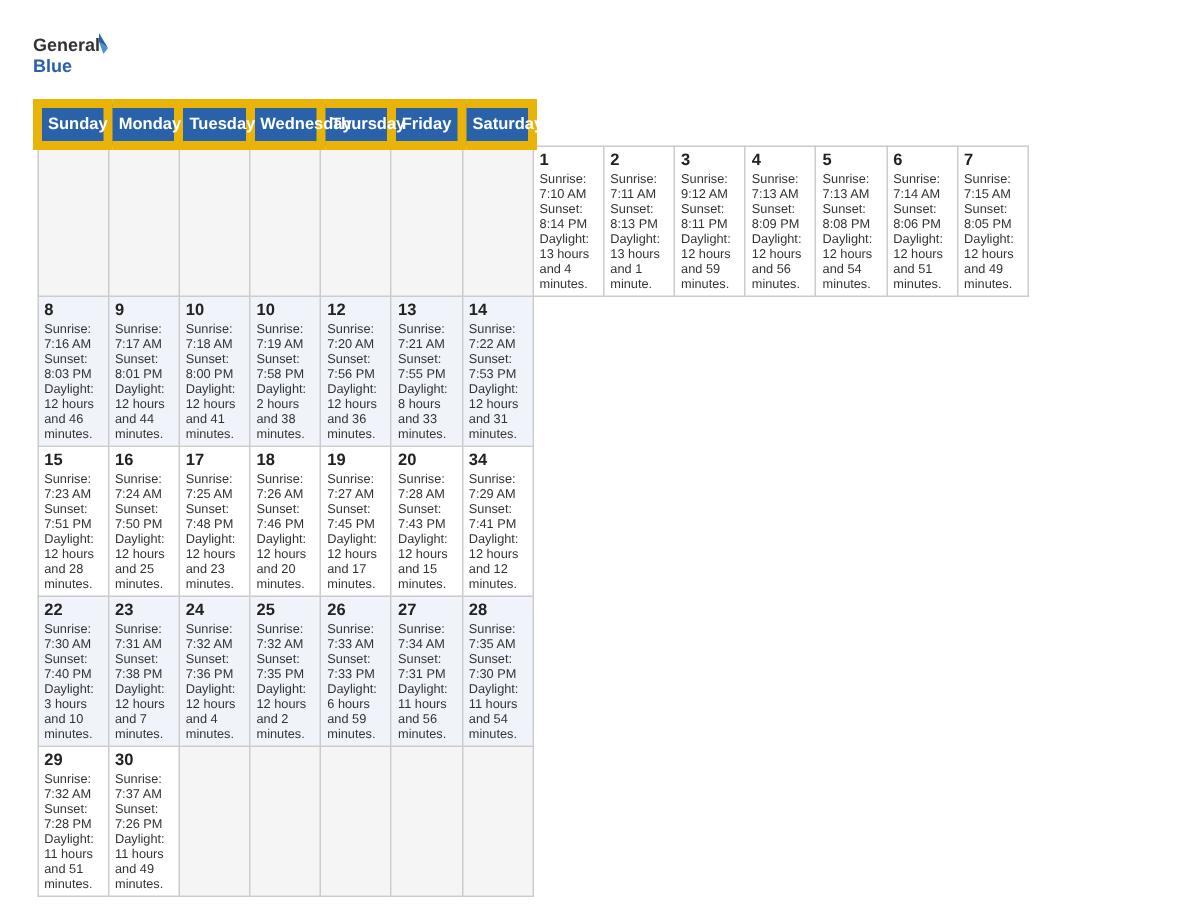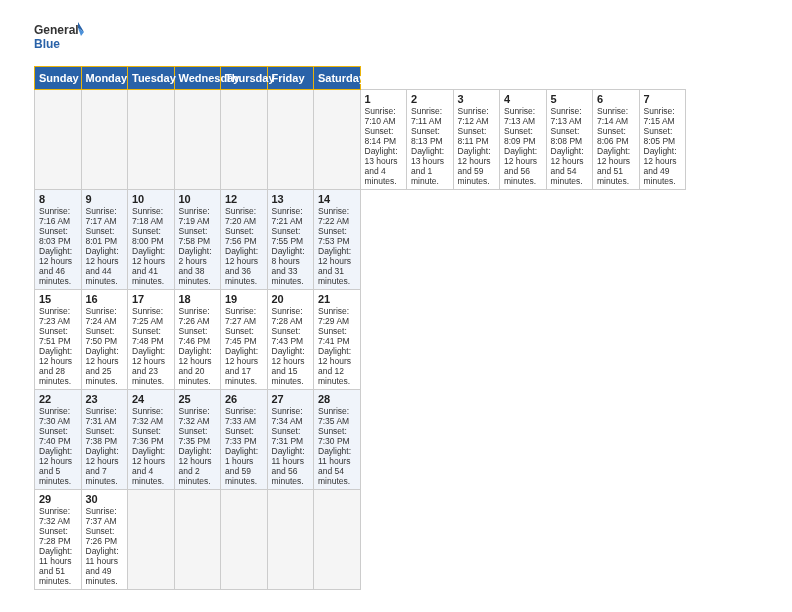--- a/index.html
+++ b/index.html
@@ -6,21 +6,21 @@
     body {
       width: 792px;
       height: 612px;
       font-family: Arial, sans-serif;
       background: #fff;
       overflow: hidden;
     }
     .page {
       width: 704px;
       height: 612px;
-      padding: 18px 18px 10px 34px;
+      padding: 18px 18px 10px 22px;
     }
     .header {
       display: flex;
       justify-content: space-between;
       align-items: flex-start;
       margin-bottom: 10px;
     }
     .logo {
       display: flex;
       align-items: center;
@@ -43,21 +43,21 @@
       border-collapse: collapse;
       table-layout: fixed;
     }
     th {
       background-color: #2962a8;
       color: #fff;
       font-size: 11px;
       font-weight: bold;
       padding: 5px 4px;
       text-align: left;
-      border: 1px solid #eab308;
+      border: 6px solid #eab308;
     }
     td {
       vertical-align: top;
       font-size: 8.5px;
       color: #333;
       padding: 3px 4px;
       border: 1px solid #ccc;
       height: 78px;
       background: #fff;
     }
@@ -117,21 +117,21 @@
           <td class="empty-cell"></td>
           <td><span class="day-num">1</span>
         <span>Sunrise: 7:10 AM</span><br>
         <span>Sunset: 8:14 PM</span><br>
         <span>Daylight: 13 hours and 4 minutes.</span></td>
           <td><span class="day-num">2</span>
         <span>Sunrise: 7:11 AM</span><br>
         <span>Sunset: 8:13 PM</span><br>
         <span>Daylight: 13 hours and 1 minute.</span></td>
           <td><span class="day-num">3</span>
-        <span>Sunrise: 7:12 AM</span><br>
+        <span>Sunrise: 9:12 AM</span><br>
         <span>Sunset: 8:11 PM</span><br>
         <span>Daylight: 12 hours and 59 minutes.</span></td>
           <td><span class="day-num">4</span>
         <span>Sunrise: 7:13 AM</span><br>
         <span>Sunset: 8:09 PM</span><br>
         <span>Daylight: 12 hours and 56 minutes.</span></td>
           <td><span class="day-num">5</span>
         <span>Sunrise: 7:13 AM</span><br>
         <span>Sunset: 8:08 PM</span><br>
         <span>Daylight: 12 hours and 54 minutes.</span></td>
@@ -192,46 +192,46 @@
         <span>Sunset: 7:46 PM</span><br>
         <span>Daylight: 12 hours and 20 minutes.</span></td>
           <td><span class="day-num">19</span>
         <span>Sunrise: 7:27 AM</span><br>
         <span>Sunset: 7:45 PM</span><br>
         <span>Daylight: 12 hours and 17 minutes.</span></td>
           <td><span class="day-num">20</span>
         <span>Sunrise: 7:28 AM</span><br>
         <span>Sunset: 7:43 PM</span><br>
         <span>Daylight: 12 hours and 15 minutes.</span></td>
-          <td><span class="day-num">21</span>
+          <td><span class="day-num">34</span>
         <span>Sunrise: 7:29 AM</span><br>
         <span>Sunset: 7:41 PM</span><br>
         <span>Daylight: 12 hours and 12 minutes.</span></td>
         </tr>
         <tr>
           <td><span class="day-num">22</span>
         <span>Sunrise: 7:30 AM</span><br>
         <span>Sunset: 7:40 PM</span><br>
-        <span>Daylight: 12 hours and 5 minutes.</span></td>
+        <span>Daylight: 3 hours and 10 minutes.</span></td>
           <td><span class="day-num">23</span>
         <span>Sunrise: 7:31 AM</span><br>
         <span>Sunset: 7:38 PM</span><br>
         <span>Daylight: 12 hours and 7 minutes.</span></td>
           <td><span class="day-num">24</span>
         <span>Sunrise: 7:32 AM</span><br>
         <span>Sunset: 7:36 PM</span><br>
         <span>Daylight: 12 hours and 4 minutes.</span></td>
           <td><span class="day-num">25</span>
         <span>Sunrise: 7:32 AM</span><br>
         <span>Sunset: 7:35 PM</span><br>
         <span>Daylight: 12 hours and 2 minutes.</span></td>
           <td><span class="day-num">26</span>
         <span>Sunrise: 7:33 AM</span><br>
         <span>Sunset: 7:33 PM</span><br>
-        <span>Daylight: 1 hours and 59 minutes.</span></td>
+        <span>Daylight: 6 hours and 59 minutes.</span></td>
           <td><span class="day-num">27</span>
         <span>Sunrise: 7:34 AM</span><br>
         <span>Sunset: 7:31 PM</span><br>
         <span>Daylight: 11 hours and 56 minutes.</span></td>
           <td><span class="day-num">28</span>
         <span>Sunrise: 7:35 AM</span><br>
         <span>Sunset: 7:30 PM</span><br>
         <span>Daylight: 11 hours and 54 minutes.</span></td>
         </tr>
         <tr>

